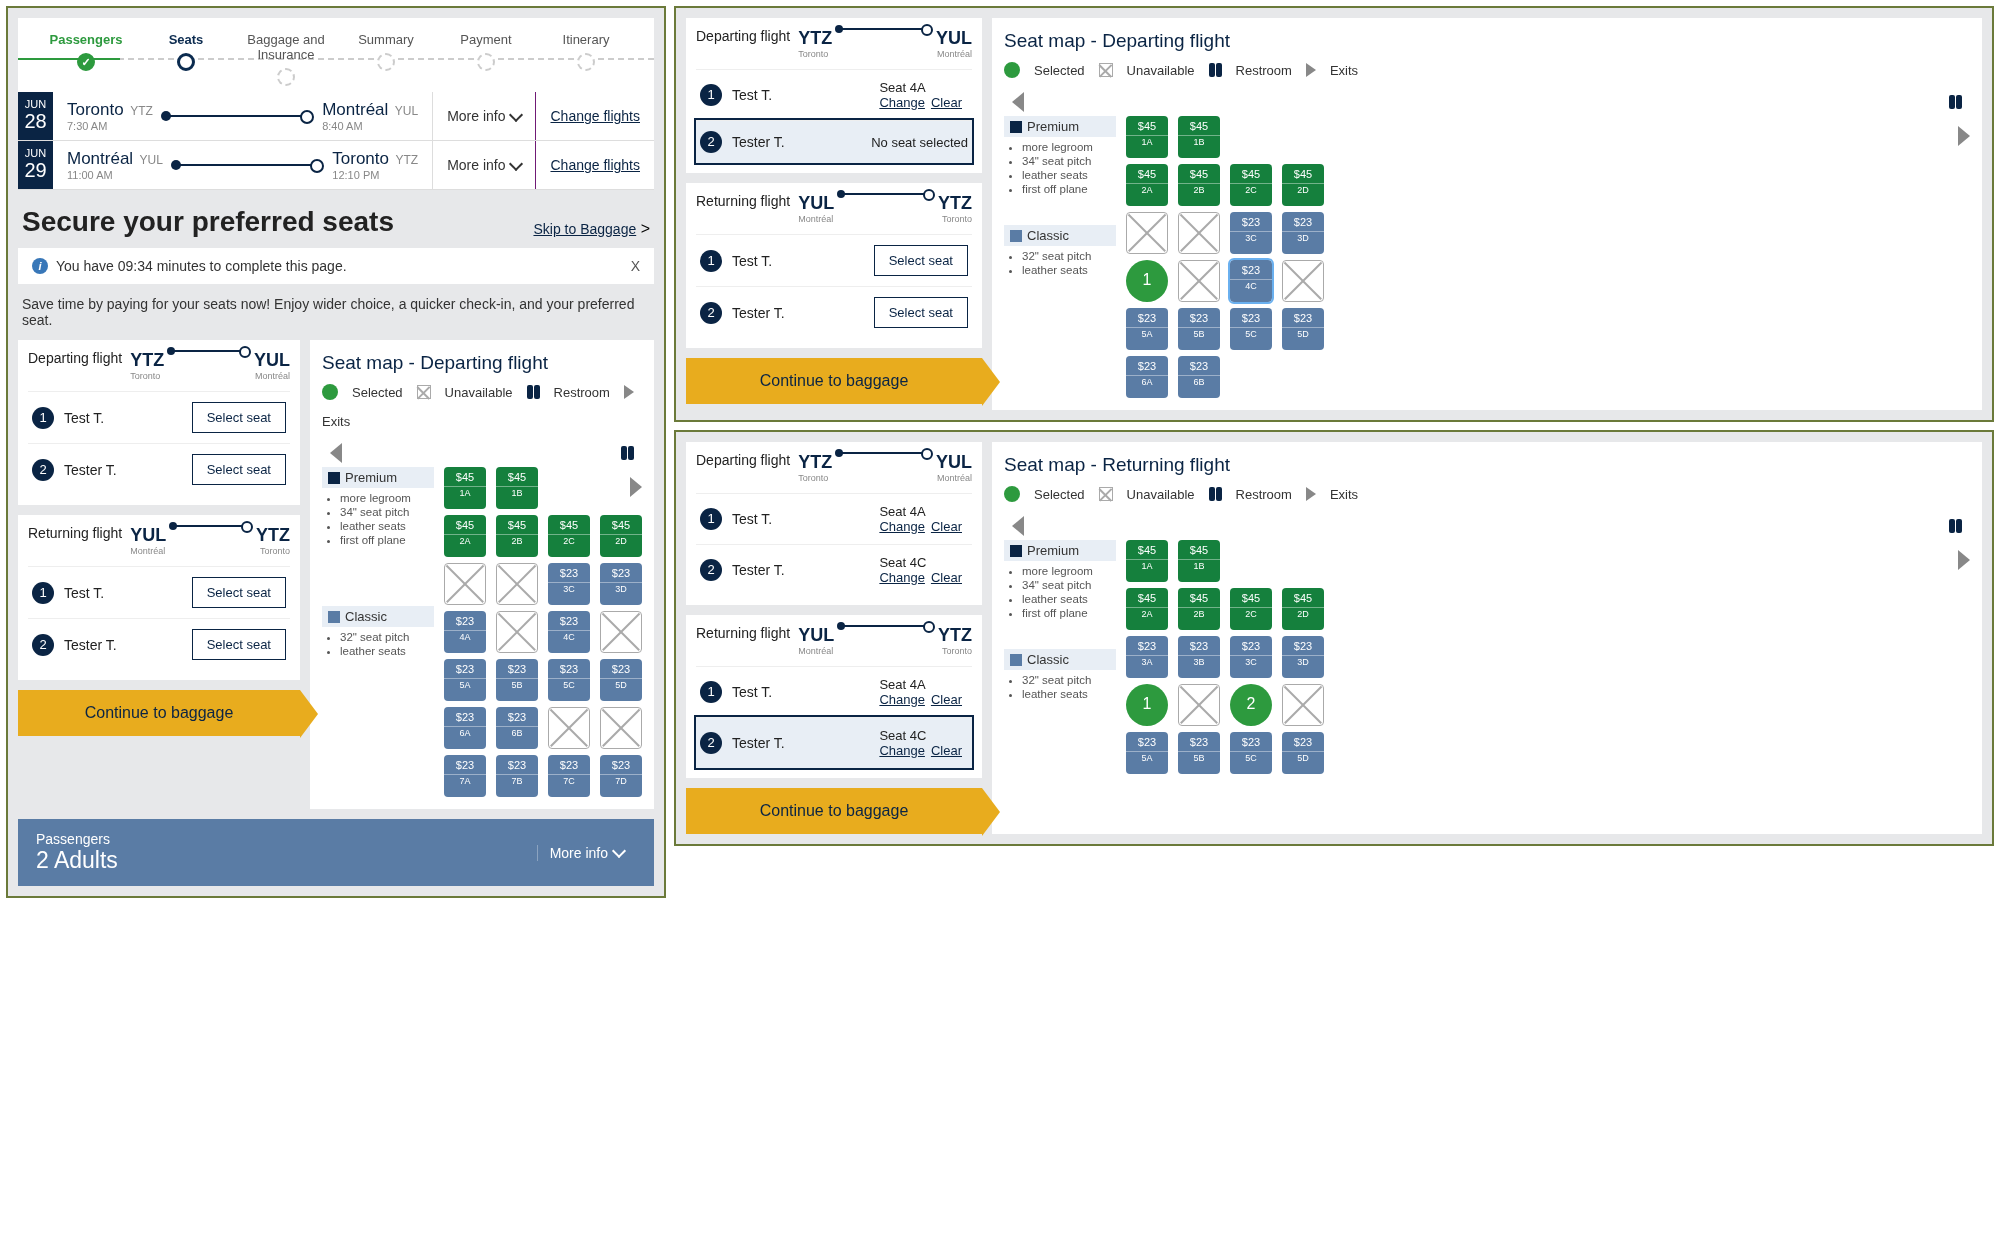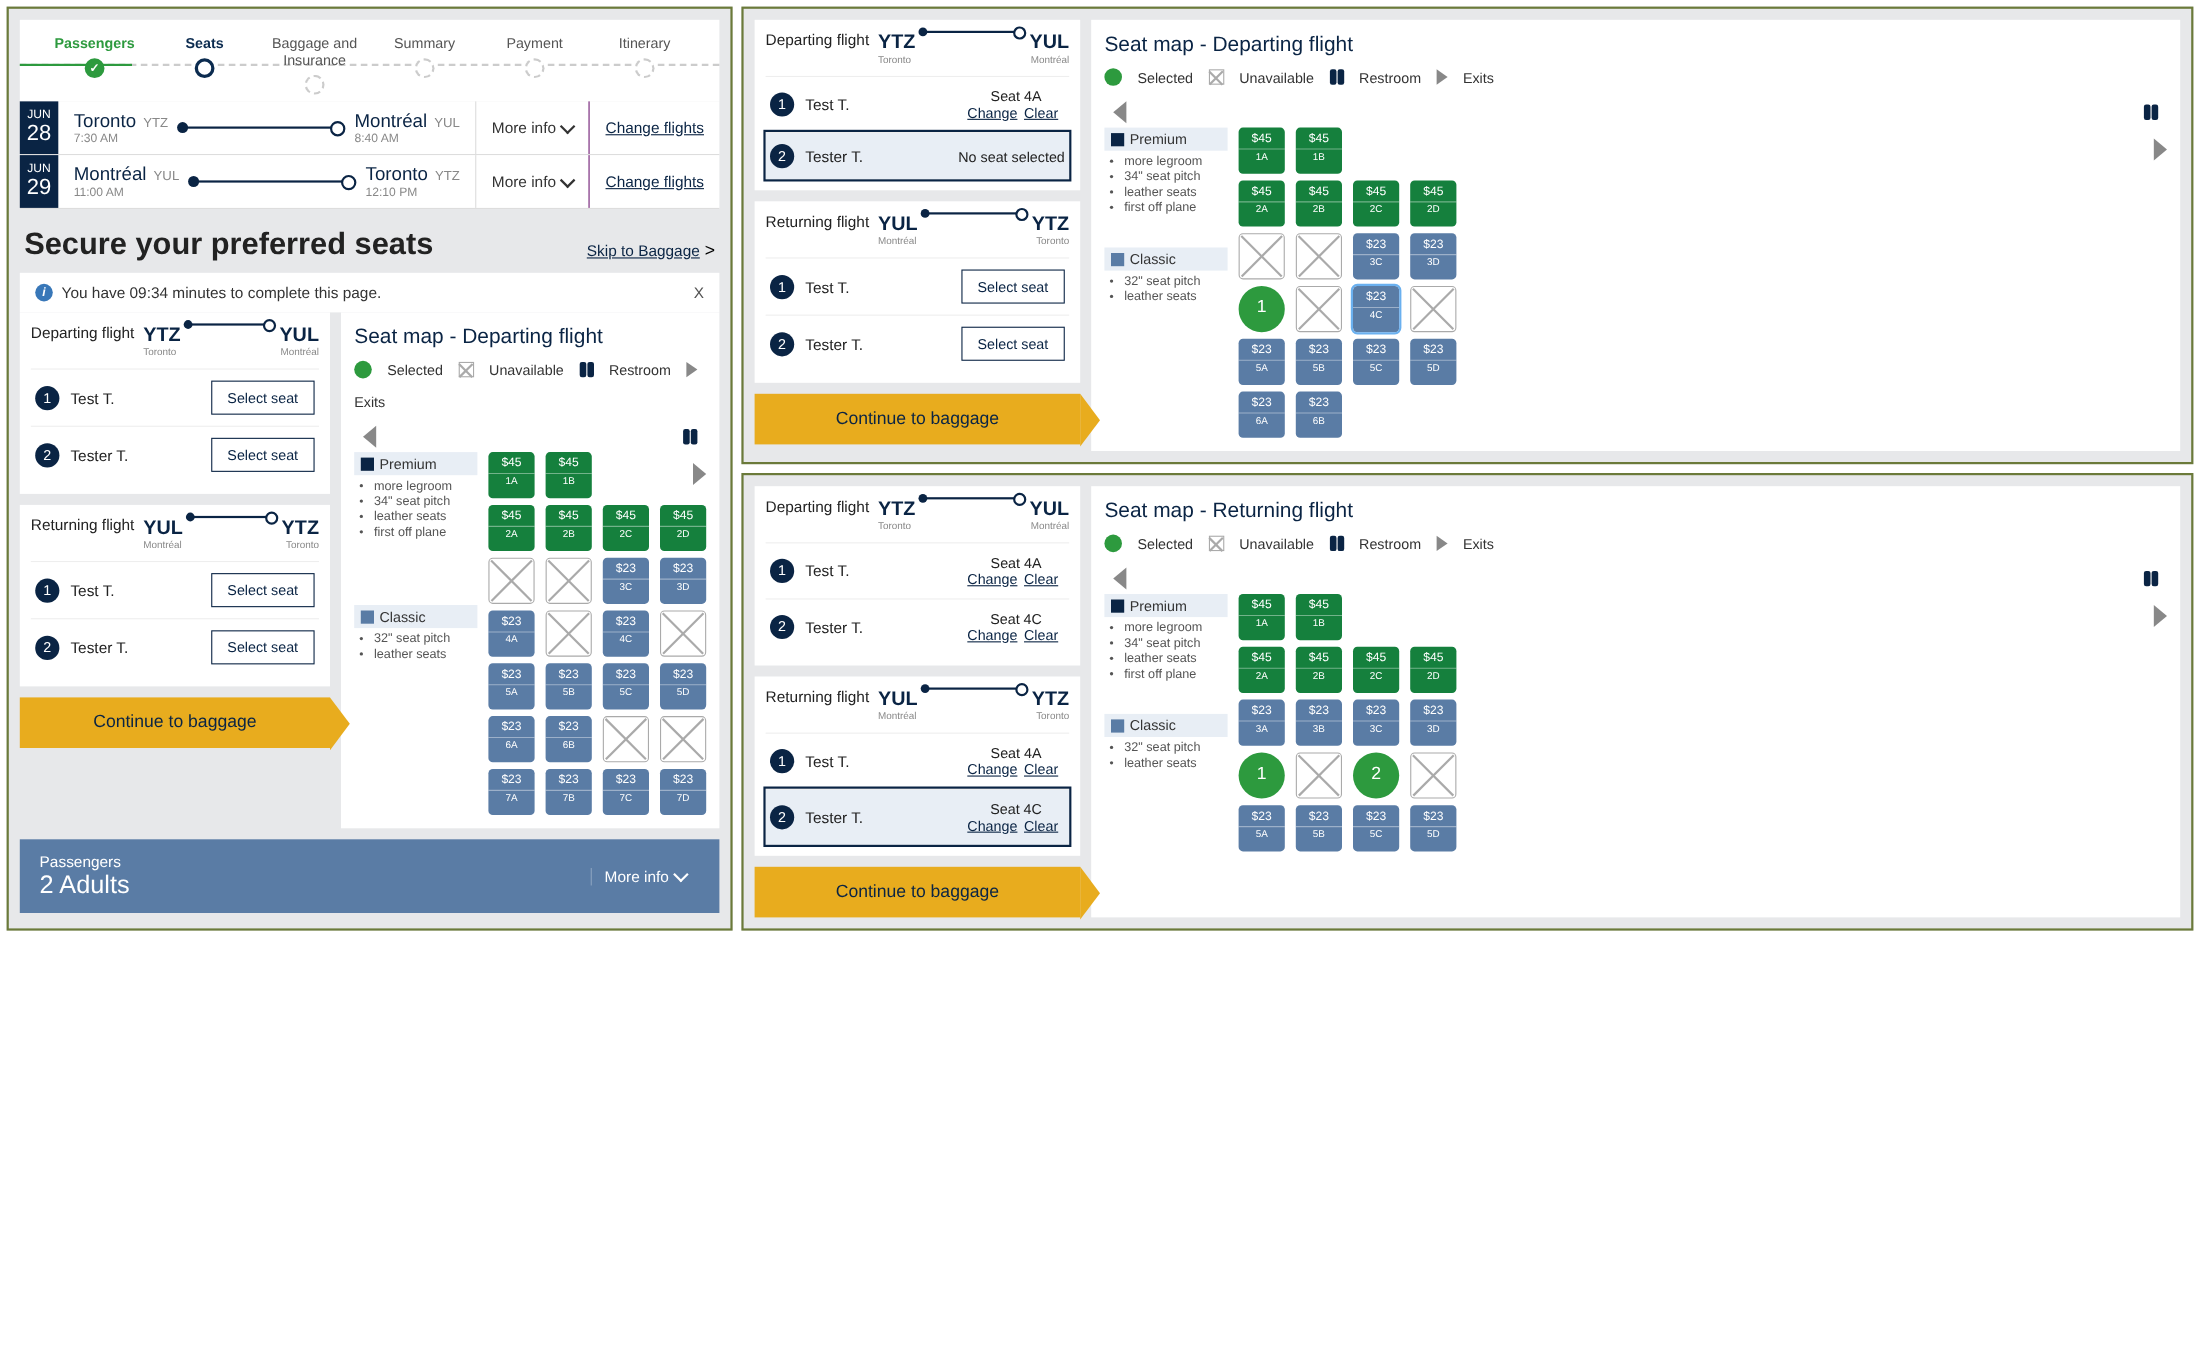--- a/index.html
+++ b/index.html
@@ -60,21 +60,21 @@
 .fbhead .sub { font-size: 9px; color: #888; display: block; }
 .fbhead .miniline { flex: 1; height: 2px; background: #0a2444; margin: 0 6px; position: relative; }
 .fbhead .miniline::before { content: ''; position: absolute; left: -3px; top: -3px; width: 8px; height: 8px; border-radius: 50%; background: #0a2444; }
 .fbhead .miniline::after { content: ''; position: absolute; right: -3px; top: -4px; width: 8px; height: 8px; border-radius: 50%; background: #fff; border: 2px solid #0a2444; }
 
 .paxrow { display: flex; align-items: center; justify-content: space-between; padding: 10px 4px; border-top: 1px solid #eee; }
 .paxrow.active { background: #e8eef5; outline: 2px solid #0a2444; }
 .paxnum { width: 22px; height: 22px; border-radius: 50%; background: #0a2444; color: #fff; text-align: center; line-height: 22px; font-size: 13px; margin-right: 10px; flex-shrink: 0; }
 .paxname { flex: 1; font-size: 14px; color: #222; }
 .selbtn { border: 1.5px solid #0a2444; background: #fff; color: #0a2444; padding: 7px 14px; font-size: 13px; cursor: pointer; }
-.seatinfo { text-align: center; font-size: 13px; color: #222; }
+.seatinfo { text-align: left; font-size: 13px; color: #222; }
 .seatinfo .links span { text-decoration: underline; color: #0a2444; cursor: pointer; margin-right: 6px; }
 
 .contbtn { background: #e8ac1e; color: #0a2444; text-align: center; padding: 14px; font-size: 16px; cursor: pointer; position: relative; margin-top: 6px; }
 .contbtn::after { content: ''; position: absolute; right: -18px; top: 0; border-left: 18px solid #e8ac1e; border-top: 24px solid transparent; border-bottom: 24px solid transparent; }
 
 
 .smtitle { font-size: 19px; color: #0a2444; margin-bottom: 10px; }
 .legend { display: flex; gap: 14px; align-items: center; font-size: 13px; color: #333; margin-bottom: 10px; flex-wrap: wrap; }
 .leg-sel { width: 16px; height: 16px; border-radius: 50%; background: #2d9a3e; display: inline-block; }
 .leg-un { width: 14px; height: 14px; border: 1.5px solid #aaa; display: inline-block; position: relative; }
@@ -176,20 +176,21 @@
   <div class="hrow">
     <div class="h1">Secure your preferred seats</div>
     <div><span class="skip">Skip to Baggage</span> <span>&gt;</span></div>
   </div>
 
   <div class="info">
     <span class="iicon">i</span>
     <span>You have 09:34 minutes to complete this page.</span>
     <span class="close">X</span>
   </div>
+  <div class="note">Save time by paying for your seats now! Enjoy wider choice, a quicker check-in, and your preferred seat.</div>
 
   <div class="seatarea">
     <div class="leftcol">
       <div class="flightbox">
         <div class="fbhead">
               <span class="lbl">Departing flight</span>
           <div><span class="code">YTZ</span><span class="sub">Toronto</span></div>
           <div class="miniline"></div>
           <div style="text-align:right"><span class="code">YUL</span><span class="sub">Montréal</span></div>
         </div>

